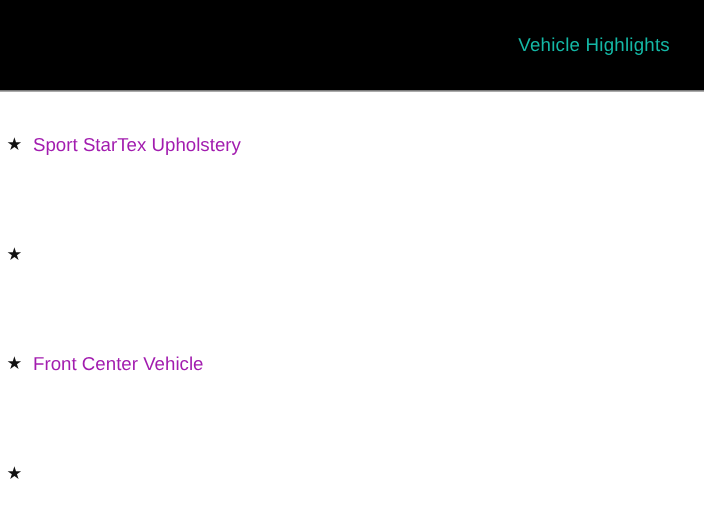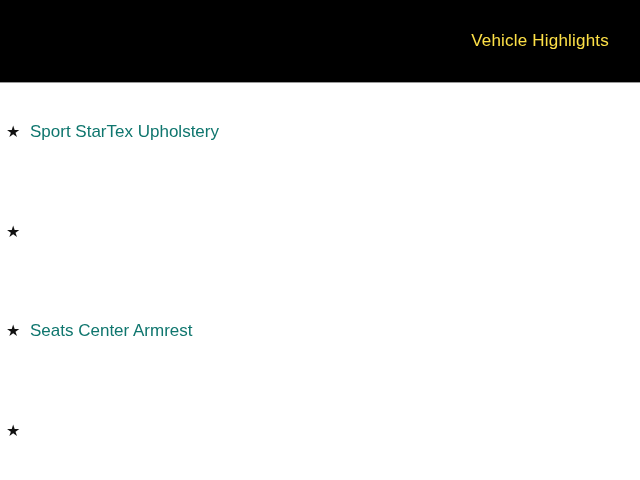--- a/index.html
+++ b/index.html
@@ -20,21 +20,21 @@
     width: 640px;
     height: 83px;
     background: #000000;
     border-bottom: 1px solid #999999;
     display: flex;
     align-items: center;
     justify-content: flex-end;
     padding-right: 31px;
   }
   .page-title {
-    color: #fde047;
+    color: #14b8a6;
     font-size: 17px;
     line-height: 22px;
     letter-spacing: 0.2px;
     white-space: nowrap;
   }
   .highlights-list {
     box-sizing: border-box;
     padding-top: 37px;
     padding-left: 6px;
   }
@@ -45,21 +45,21 @@
   }
   .star-icon {
     color: #111111;
     font-size: 16px;
     line-height: 24px;
     width: 15px;
     text-align: left;
     flex: 0 0 auto;
   }
   .list-item-label {
-    color: #0f766e;
+    color: #a21caf;
     font-size: 17px;
     line-height: 24px;
     margin-left: 9px;
     white-space: nowrap;
   }
 </style>
 </head>
 <body>
 
 <div class="screen">
@@ -74,21 +74,21 @@
       <span class="star-icon">★</span>
       <span class="list-item-label">Sport StarTex Upholstery</span>
     </div>
 
     <div class="list-item">
       <span class="star-icon">★</span>
     </div>
 
     <div class="list-item">
       <span class="star-icon">★</span>
-      <span class="list-item-label">Seats Center Armrest</span>
+      <span class="list-item-label">Front Center Vehicle</span>
     </div>
 
     <div class="list-item">
       <span class="star-icon">★</span>
     </div>
 
   </div>
 
 </div>
 

